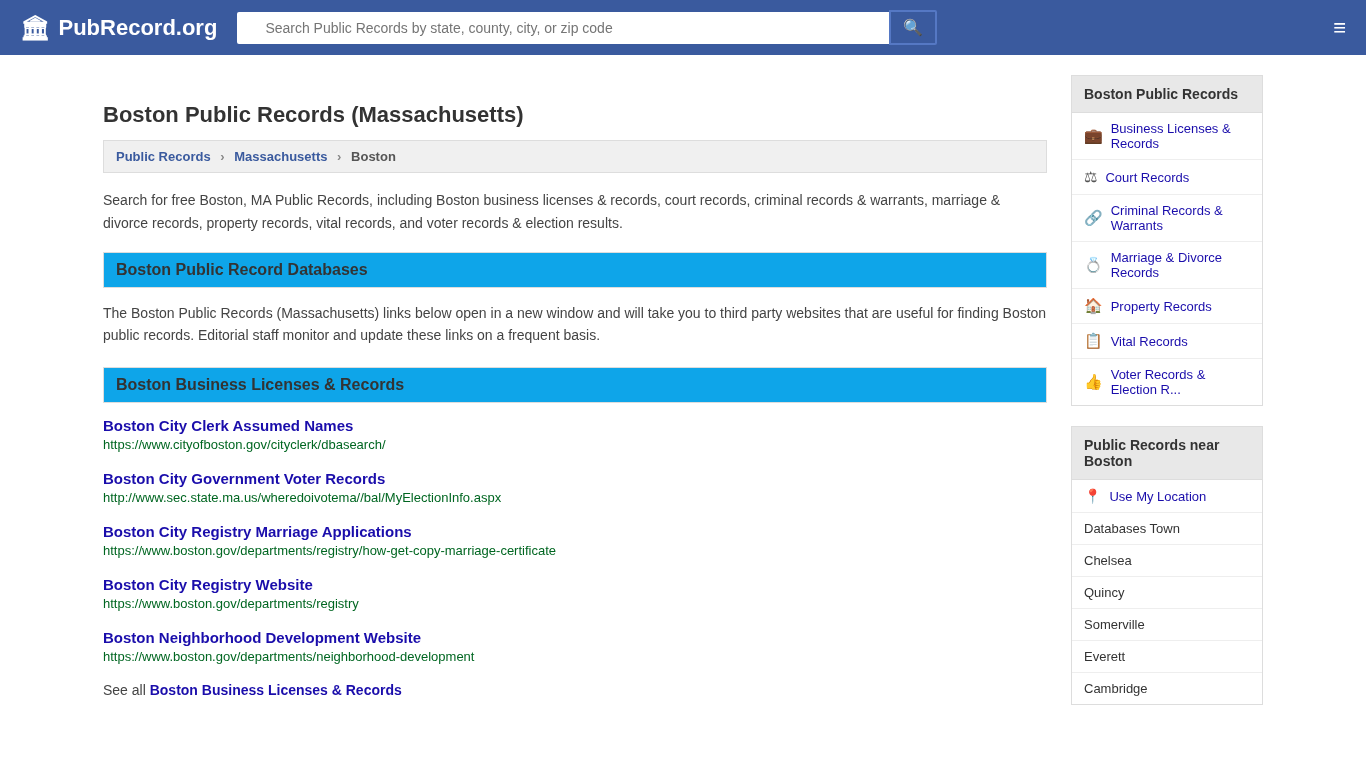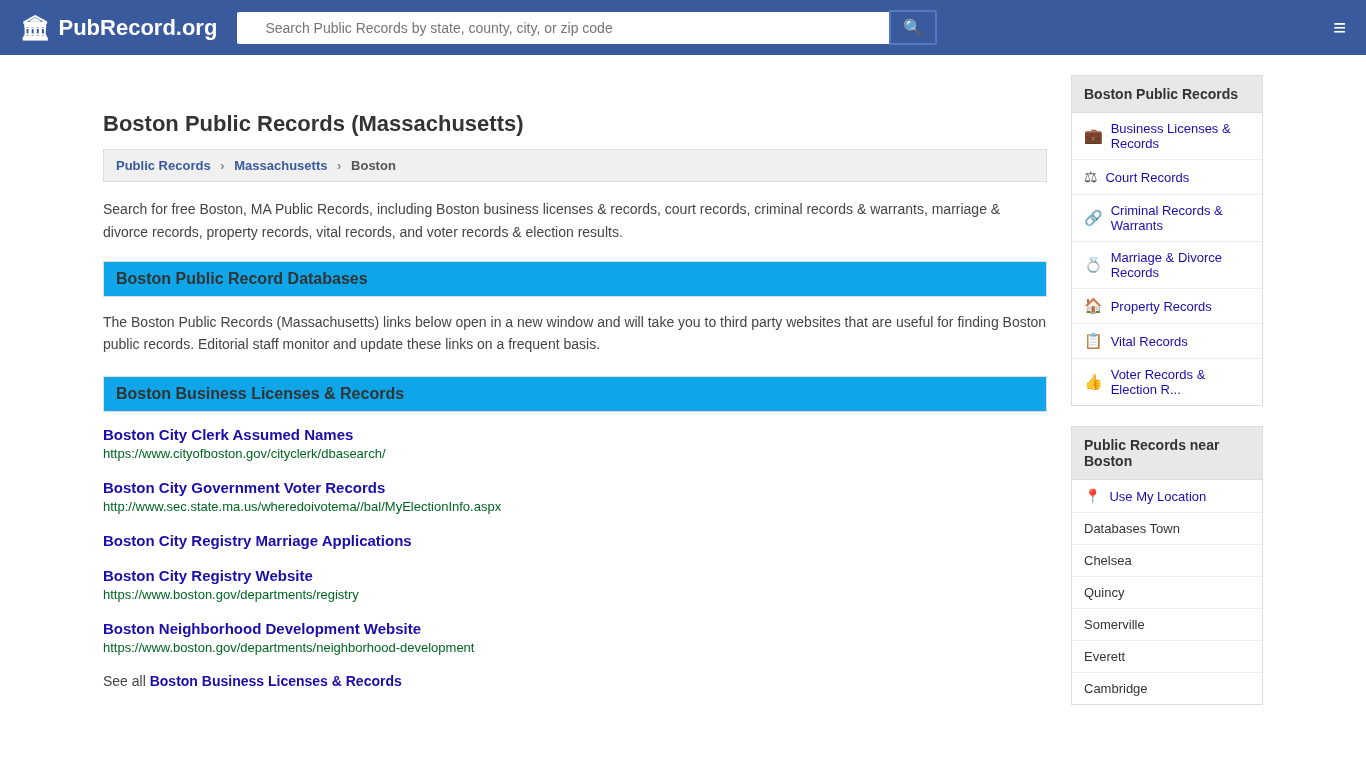--- a/index.html
+++ b/index.html
@@ -264,20 +264,21 @@
       <a href="#" class="record-url">https://www.cityofboston.gov/cityclerk/dbasearch/</a>
     </div>
 
     <div class="record-entry">
       <a href="#" class="record-title">Boston City Government Voter Records</a>
       <a href="#" class="record-url">http://www.sec.state.ma.us/wheredoivotema//bal/MyElectionInfo.aspx</a>
     </div>
 
     <div class="record-entry">
       <a href="#" class="record-title">Boston City Registry Marriage Applications</a>
+      <a href="#" class="record-url">https://www.boston.gov/departments/registry/how-get-copy-marriage-certificate</a>
     </div>
 
     <div class="record-entry">
       <a href="#" class="record-title">Boston City Registry Website</a>
       <a href="#" class="record-url">https://www.boston.gov/departments/registry</a>
     </div>
 
     <div class="record-entry">
       <a href="#" class="record-title">Boston Neighborhood Development Website</a>
       <a href="#" class="record-url">https://www.boston.gov/departments/neighborhood-development</a>

